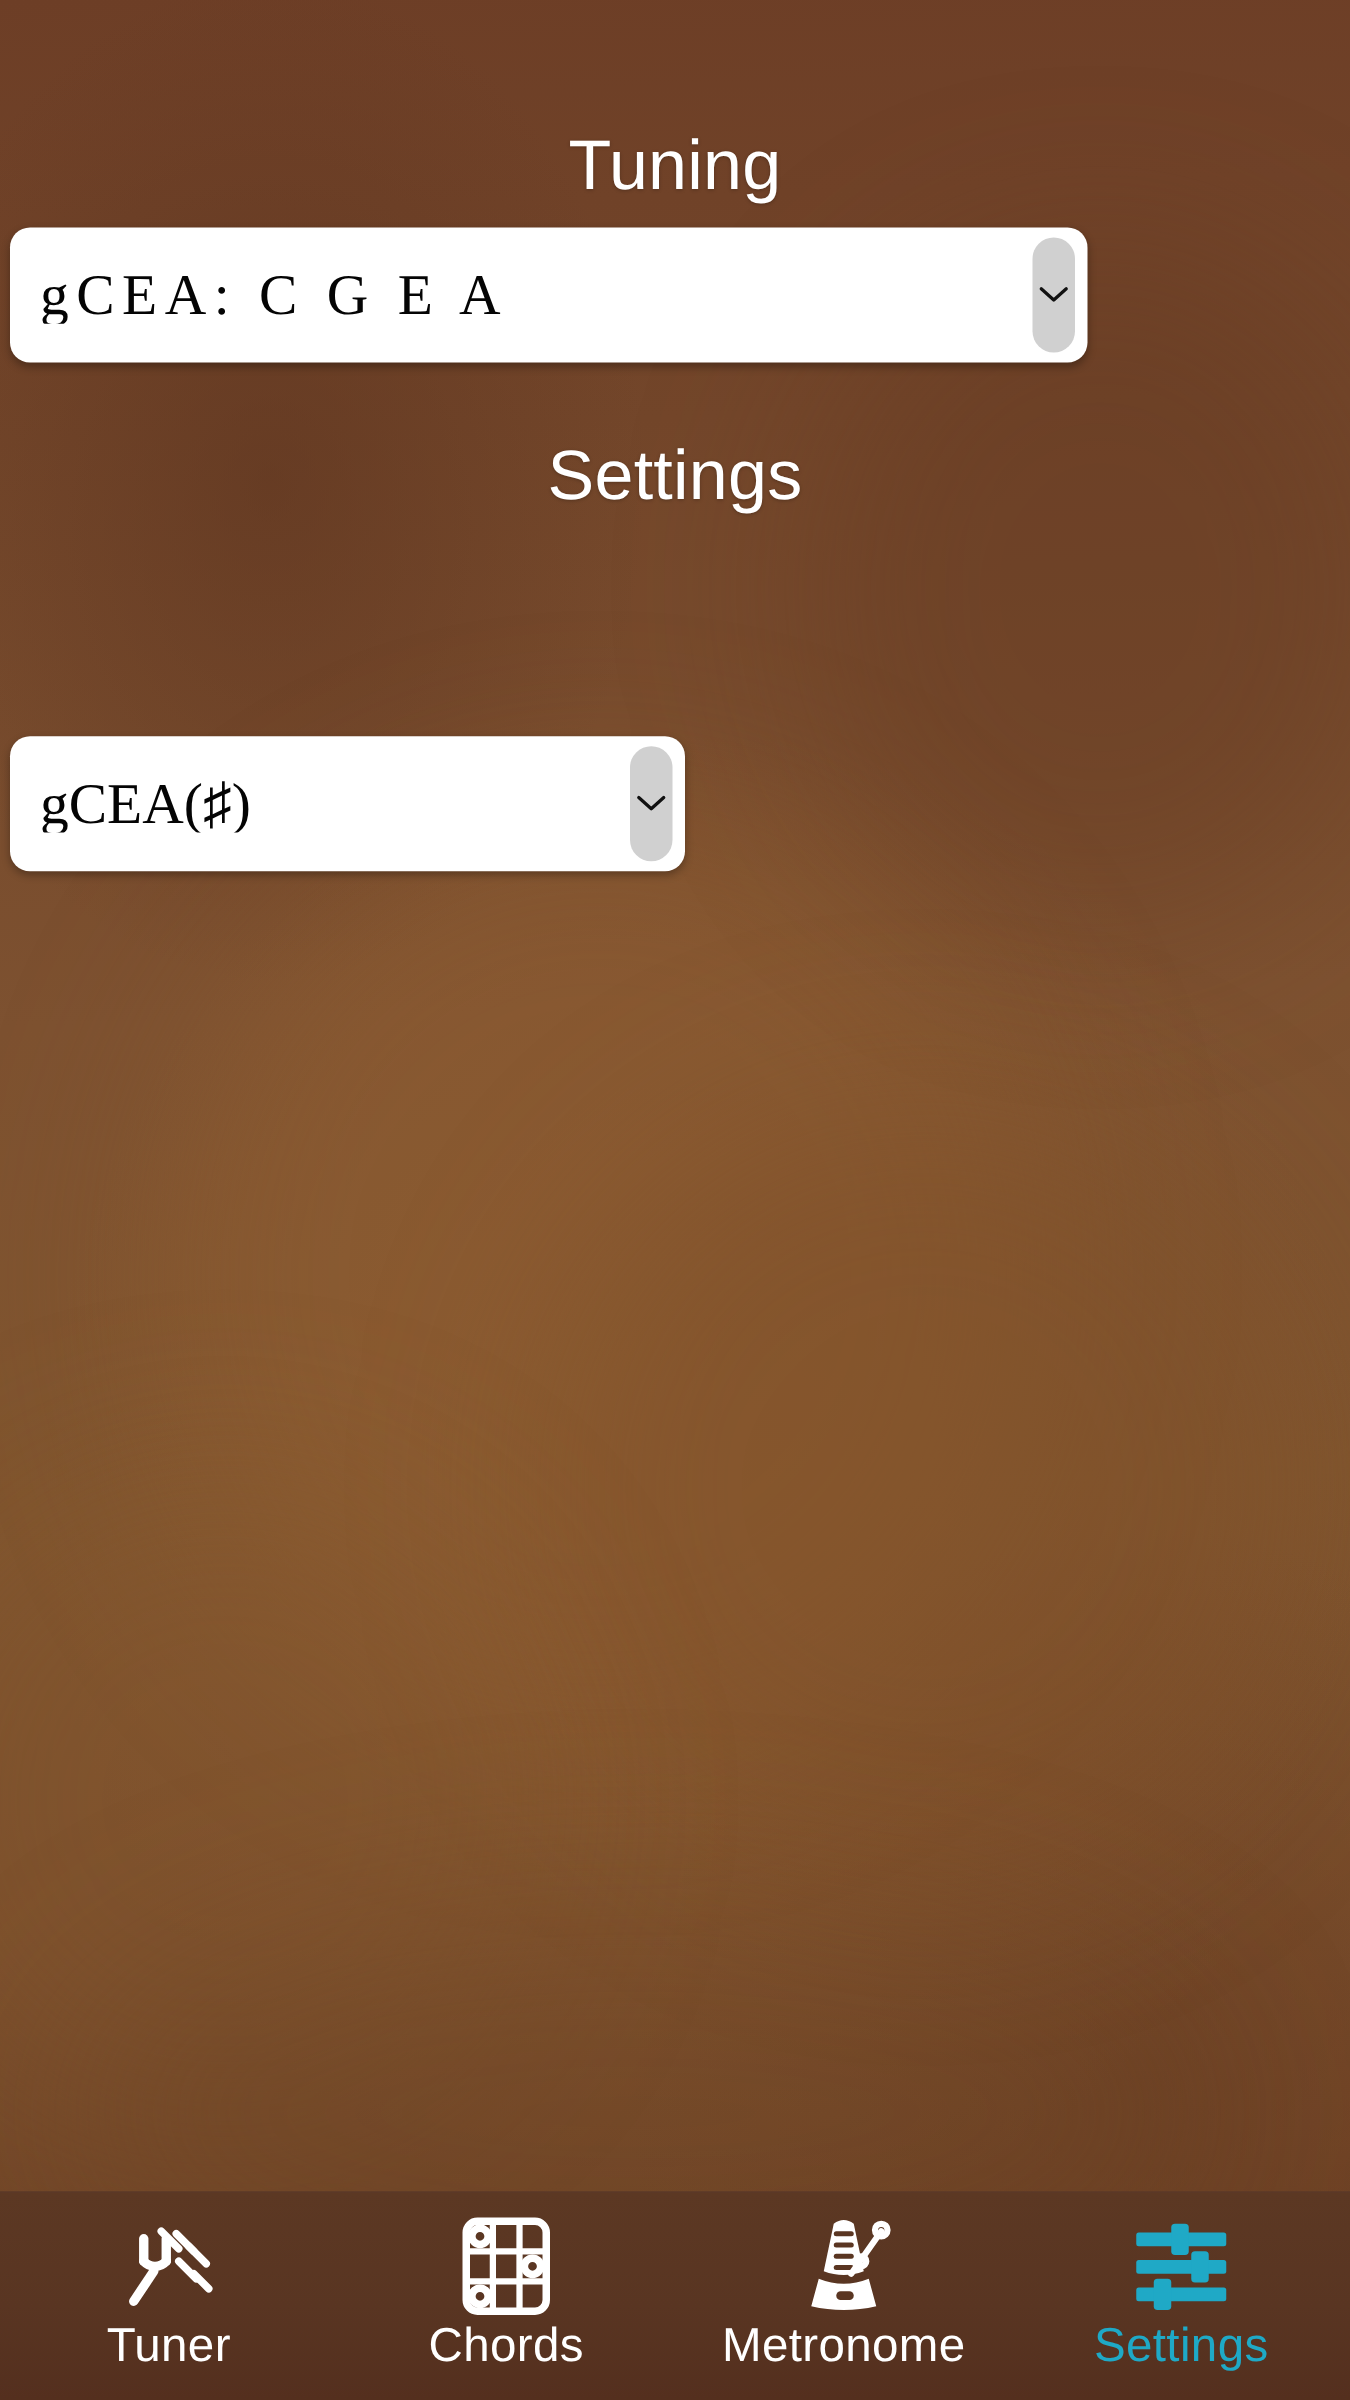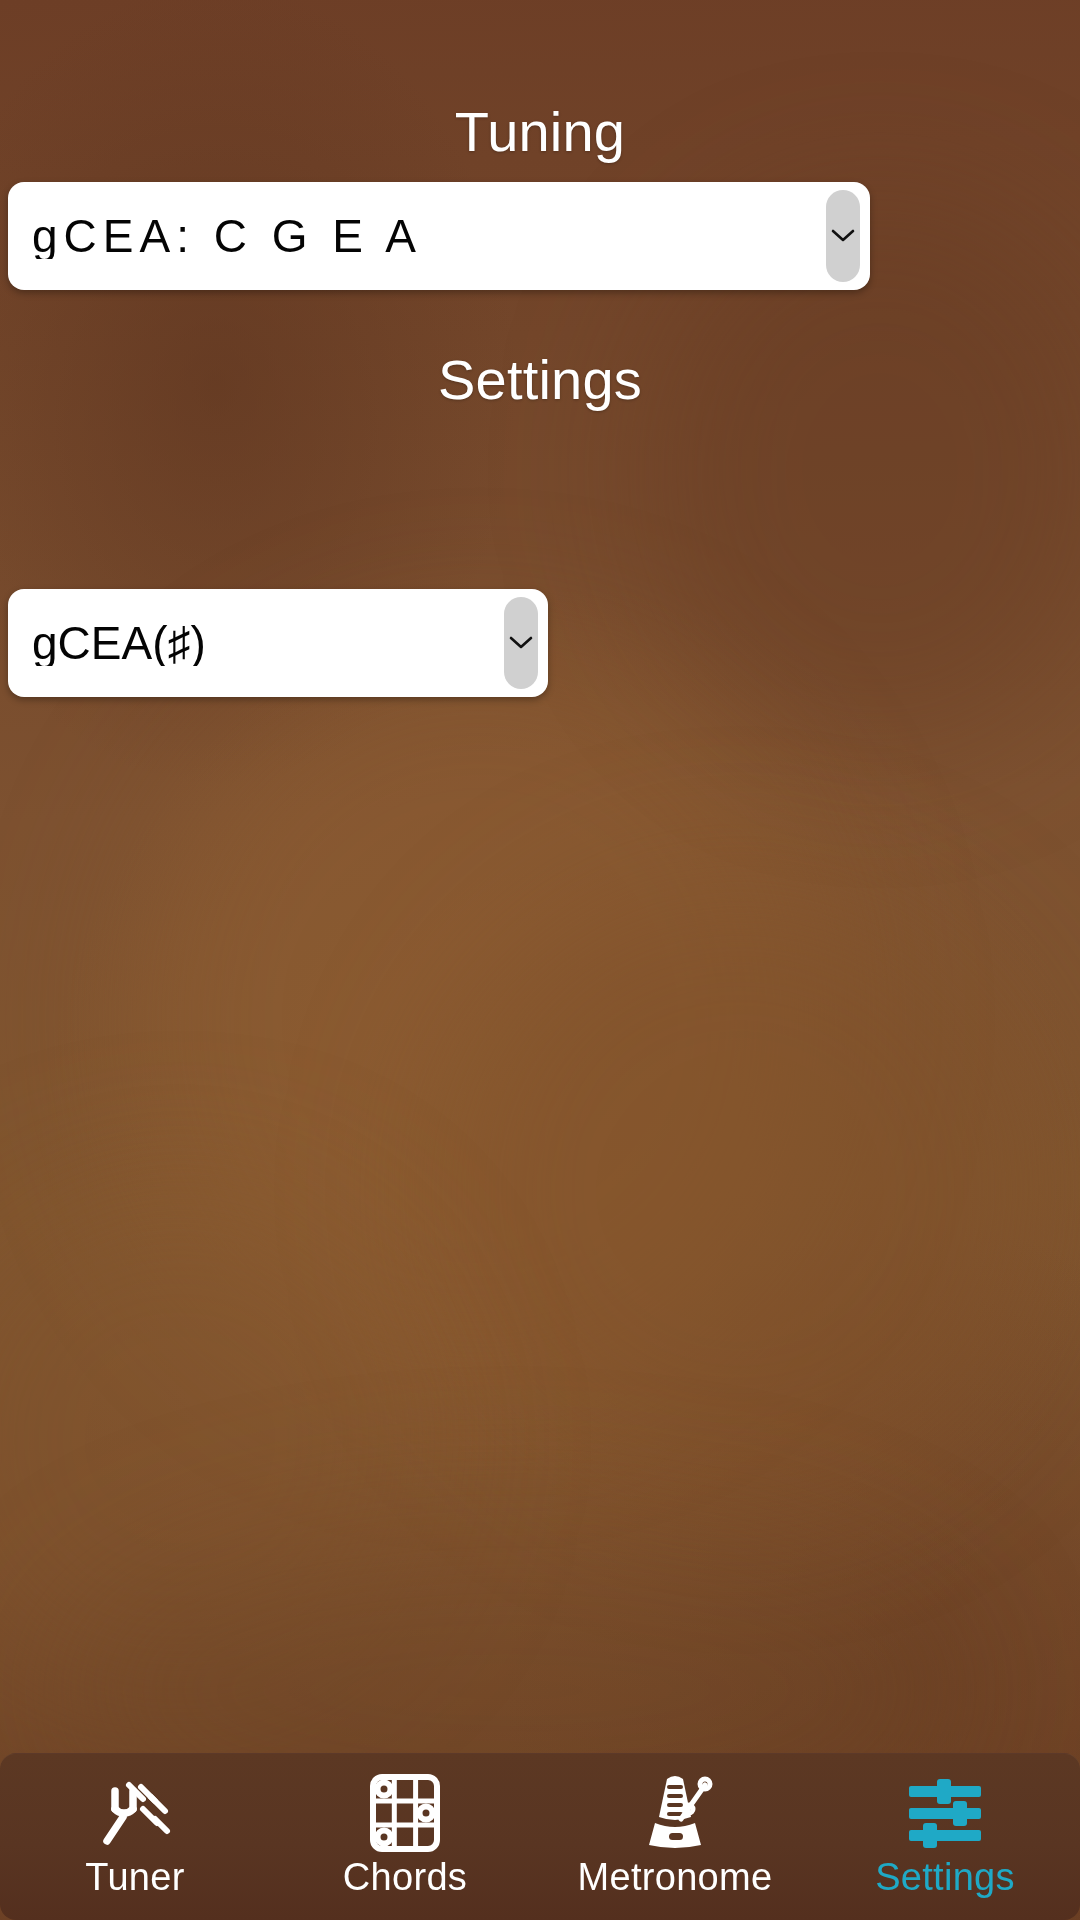--- a/index.html
+++ b/index.html
@@ -67,20 +67,21 @@
 
   
   .select {
     position: absolute;
     background: #ffffff;
     border-radius: 16px;
     box-shadow: 0 3px 7px rgba(0,0,0,0.30);
     display: flex;
     align-items: center;
     cursor: pointer;
+    font-family: Liberation Serif, serif;
   }
   .select .value {
     flex: 1 1 auto;
     padding-left: 24px;
     padding-right: 10px;
     color: #040404;
     font-size: 46px;
     line-height: 1;
     white-space: nowrap;
     overflow: hidden;
@@ -114,21 +115,20 @@
     left: 0;
     top: 1753px;
     width: 1080px;
     height: 167px;
     background: linear-gradient(180deg, #5c3823 0%, #593522 55%, #542f1e 100%);
     border-top: 1px solid rgba(255,255,255,0.05);
     display: flex;
     align-items: flex-start;
     justify-content: space-around;
     padding-top: 16px;
-    border-radius: 16px;
   }
   .nav-item {
     width: 270px;
     height: 150px;
     display: flex;
     flex-direction: column;
     align-items: center;
     justify-content: flex-start;
     cursor: pointer;
     color: #ffffff;

